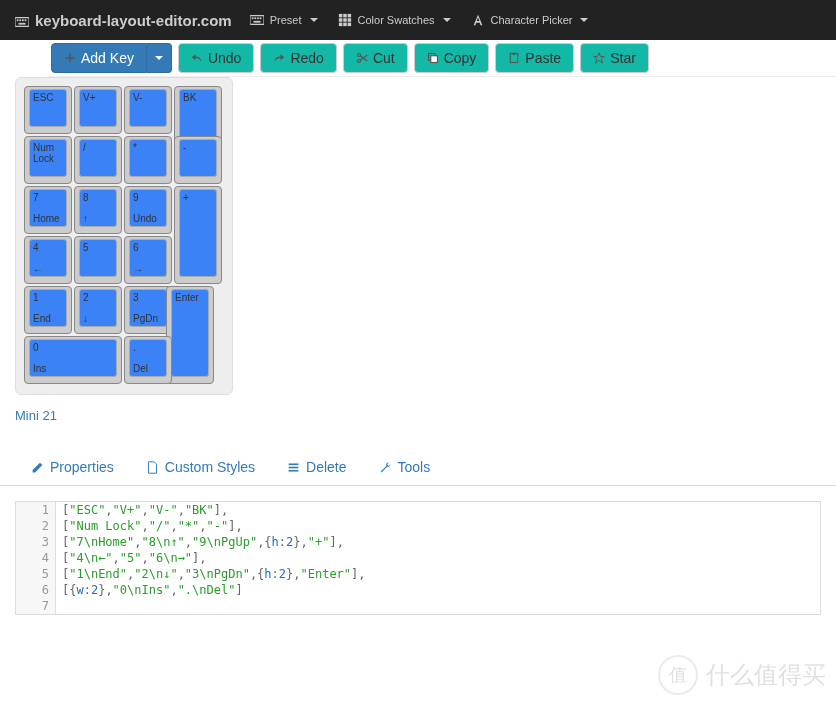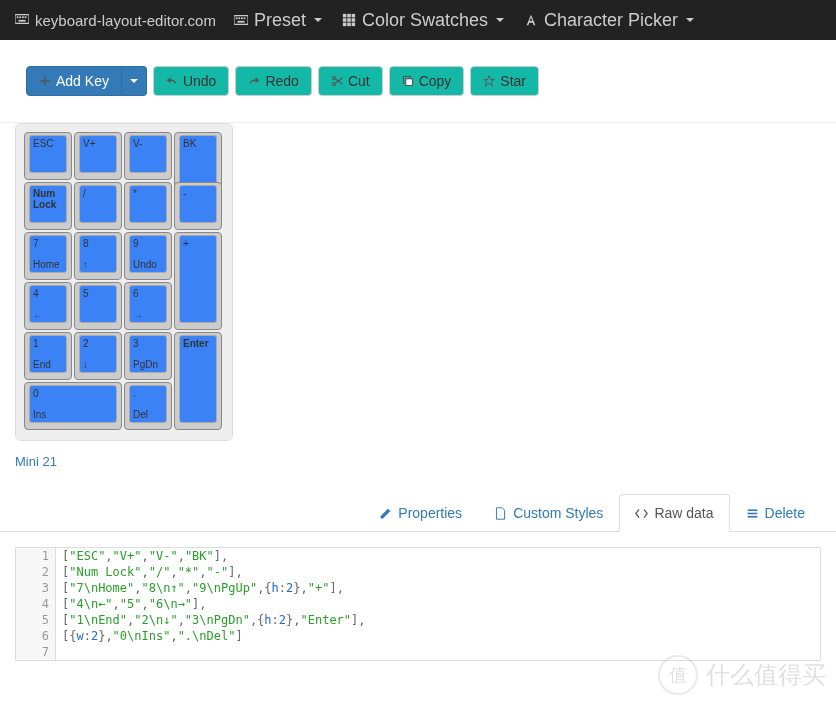--- a/index.html
+++ b/index.html
@@ -1,43 +1,43 @@
 <!DOCTYPE html>
 <html><head>
 <meta charset="utf-8">
 <style>
 * { box-sizing: border-box; margin: 0; padding: 0; }
 body { font-family: "Helvetica Neue", Helvetica, Arial, sans-serif; font-size: 14px; color: #333; background: #fff; }
 
 .navbar { background: #222; height: 40px; display: flex; align-items: center; padding: 0 15px; }
-.navbar-brand { color: #ccc; font-size: 15px; display: flex; align-items: flex-start; gap: 6px; margin-right: 18px; }
-.navbar-item { color: #ccc; font-size: 18px; display: flex; align-items: center; gap: 6px; margin-right: 20px; cursor: pointer; }
+.navbar-brand { color: #ccc; font-size: 15px; display: flex; align-items: flex-end; gap: 6px; margin-right: 18px; font-weight: bold; }
+.navbar-item { color: #ccc; font-size: 11px; display: flex; align-items: center; gap: 6px; margin-right: 20px; cursor: pointer; }
 .navbar-item .caret { width: 0; height: 0; border-left: 4px solid transparent; border-right: 4px solid transparent; border-top: 4px solid #ccc; margin-left: 2px; }
 .nav-icon { width: 14px; height: 14px; fill: #ccc; }
 
-.toolbar { padding: 26px; display: flex; align-items: center; gap: 6px; border-bottom: 1px solid #eee; }
+.toolbar { padding: 3px; display: flex; align-items: center; gap: 6px; border-bottom: 1px solid #eee; margin-left: 48px; }
 .btn { display: inline-flex; align-items: center; gap: 5px; padding: 6px 12px; font-size: 14px; border-radius: 4px; border: 1px solid #ccc; background: #14b8a6; cursor: pointer; color: #333; }
 .btn-primary { background: #337ab7; border-color: #2e6da4; color: #fff; }
 .btn-danger { background: #d9534f; border-color: #d43f3a; color: #fff; }
 .btn-icon { width: 12px; height: 12px; }
 .btn-primary .btn-icon, .btn-danger .btn-icon { fill: #fff; }
 .btn .btn-icon { fill: #555; }
 .btn-group { display: inline-flex; }
 .btn-group .btn:first-child { border-radius: 4px 0 0 4px; }
 .btn-group .btn:last-child { border-radius: 0 4px 4px 0; border-left: 0; padding: 6px 8px; }
 .btn-group .dd-caret { width: 0; height: 0; border-left: 4px solid transparent; border-right: 4px solid transparent; border-top: 4px solid #fff; }
 
 .workspace { padding: 0 15px 10px; }
 .keyboard-bg { background: #eee; border: 1px solid #ddd; border-radius: 6px; padding: 8px; display: inline-block; position: relative; }
 .keyboard { position: relative; width: 205px; height: 296px; }
 .key { position: absolute; background: #ccc; border: 1px solid #888; border-radius: 4px; }
 .key-top { position: absolute; left: 4px; right: 4px; top: 2px; bottom: 6px; background: #3b82f6; border: 1px solid #aaa; border-radius: 3px; padding: 2px 3px; font-size: 10px; line-height: 11px; display: flex; flex-direction: column; justify-content: space-between; }
 .kb-title { color: #337ab7; font-size: 13px; margin-top: 10px; }
 
-.tabs { display: flex; border-bottom: 1px solid #ddd; padding: 0 15px; margin-top: 15px; justify-content: flex-end; }
+.tabs { display: flex; border-bottom: 1px solid #ddd; padding: 0 15px; margin-top: 15px; }
 .tab { padding: 10px 15px; color: #337ab7; cursor: pointer; display: flex; align-items: center; gap: 6px; border: 1px solid transparent; margin-bottom: -1px; }
 .tab.active { color: #555; border: 1px solid #ddd; border-bottom-color: #fff; border-radius: 4px 4px 0 0; background: #fff; }
 .tab-icon { width: 13px; height: 13px; fill: #337ab7; }
 .tab.active .tab-icon { fill: #555; }
 
 .editor { margin: 15px; border: 1px solid #ddd; font-family: Consolas, monospace; font-size: 12px; }
 .editor-line { display: flex; }
 .gutter { width: 40px; text-align: right; padding: 1px 6px; color: #999; background: #f7f7f7; border-right: 1px solid #ddd; }
 .code { padding: 1px 6px; white-space: pre; }
 .tok-br { color: #666; }
@@ -133,20 +133,27 @@
   </button>
   <button class="btn">
     <svg class="btn-icon" viewBox="0 0 16 16">
         <rect x="2" y="2" width="9" height="9" fill="none" stroke="#555" stroke-width="1.5"></rect>
         <rect x="5" y="5" width="9" height="9" fill="#fff" stroke="#555" stroke-width="1.5"></rect>
       </svg>
     <span>Copy</span>
   </button>
   <button class="btn">
     <svg class="btn-icon" viewBox="0 0 16 16">
+        <rect x="3" y="2" width="10" height="12" fill="none" stroke="#555" stroke-width="1.5"></rect>
+        <rect x="6" y="1" width="4" height="3"></rect>
+      </svg>
+    <span>Paste</span>
+  </button>
+  <button class="btn">
+    <svg class="btn-icon" viewBox="0 0 16 16">
         <path d="M8 1 L10 6 L15 6 L11 9 L13 15 L8 11 L3 15 L5 9 L1 6 L6 6 Z" fill="none" stroke="#555" stroke-width="1.2"></path>
       </svg>
     <span>Star</span>
   </button>
 </div>
 
 <div class="workspace">
   <div class="keyboard-bg">
     <div class="keyboard" id="keyboard" style="width: 200px; height: 300px;">
         <div class="key" style="left: 0px; top: 0px; width: 48px; height: 48px;">
@@ -166,21 +173,21 @@
             <span>V-</span>
             <span></span>
           </div>
         </div>
         <div class="key" style="left: 150px; top: 0px; width: 48px; height: 59px;">
           <div class="key-top">
             <span>BK</span>
             <span></span>
           </div>
         </div>
-        <div class="key" style="left: 0px; top: 50px; width: 48px; height: 48px; font-weight: bold;">
+        <div class="key" style="left: 0px; top: 50px; width: 48px; height: 48px;">
           <div class="key-top">
             <span>Num Lock</span>
             <span></span>
           </div>
         </div>
         <div class="key" style="left: 50px; top: 50px; width: 48px; height: 48px;">
           <div class="key-top">
             <span>/</span>
             <span></span>
           </div>
@@ -250,21 +257,21 @@
             <span>2</span>
             <span>↓</span>
           </div>
         </div>
         <div class="key" style="left: 100px; top: 200px; width: 48px; height: 48px;">
           <div class="key-top">
             <span>3</span>
             <span>PgDn</span>
           </div>
         </div>
-        <div class="key" style="left: 150px; top: 200px; width: 48px; height: 98px; font-weight: bold;">
+        <div class="key" style="left: 142px; top: 200px; width: 48px; height: 98px;">
           <div class="key-top">
             <span>Enter</span>
             <span></span>
           </div>
         </div>
         <div class="key" style="left: 0px; top: 250px; width: 98px; height: 48px;">
           <div class="key-top">
             <span>0</span>
             <span>Ins</span>
           </div>
@@ -285,35 +292,35 @@
     <svg class="tab-icon" viewBox="0 0 16 16">
         <path d="M2 11 L11 2 L14 5 L5 14 L2 14 Z"></path>
       </svg>
     <span>Properties</span>
   </div>
   <div class="tab">
     <svg class="tab-icon" viewBox="0 0 16 16">
         <path d="M3 1 L10 1 L13 4 L13 15 L3 15 Z" fill="none" stroke="currentColor" stroke-width="1.2"></path>
       </svg>
     <span>Custom Styles</span>
-  </div>
-  <div class="tab active">
-    <svg class="tab-icon" viewBox="0 0 16 16">
-        <path d="M5 3 L1 8 L5 13 M11 3 L15 8 L11 13" fill="none" stroke="currentColor" stroke-width="1.5"></path>
-      </svg>
-    <span>Raw data</span>
   </div>
   <div class="tab">
     <svg class="tab-icon" viewBox="0 0 16 16">
         <rect x="2" y="3" width="12" height="2"></rect>
         <rect x="2" y="7" width="12" height="2"></rect>
         <rect x="2" y="11" width="12" height="2"></rect>
       </svg>
     <span>Delete</span>
   </div>
+  <div class="tab">
+    <svg class="tab-icon" viewBox="0 0 16 16">
+        <path d="M14 4 a3 3 0 0 1 -4 3 L3 14 L2 13 L9 6 a3 3 0 0 1 3 -4 L10 4 L12 6 Z"></path>
+      </svg>
+    <span>Tools</span>
+  </div>
 </div>
 
 <div class="editor" id="editor">
     <div class="editor-line">
       <div class="gutter">1</div>
       <div class="code"><span class="tok-br">[</span><span class="tok-str">"ESC"</span><span class="tok-br">,</span><span class="tok-str">"V+"</span><span class="tok-br">,</span><span class="tok-str">"V-"</span><span class="tok-br">,</span><span class="tok-str">"BK"</span><span class="tok-br">],</span></div>
     </div>
     <div class="editor-line">
       <div class="gutter">2</div>
       <div class="code"><span class="tok-br">[</span><span class="tok-str">"Num Lock"</span><span class="tok-br">,</span><span class="tok-str">"/"</span><span class="tok-br">,</span><span class="tok-str">"*"</span><span class="tok-br">,</span><span class="tok-str">"-"</span><span class="tok-br">],</span></div>

